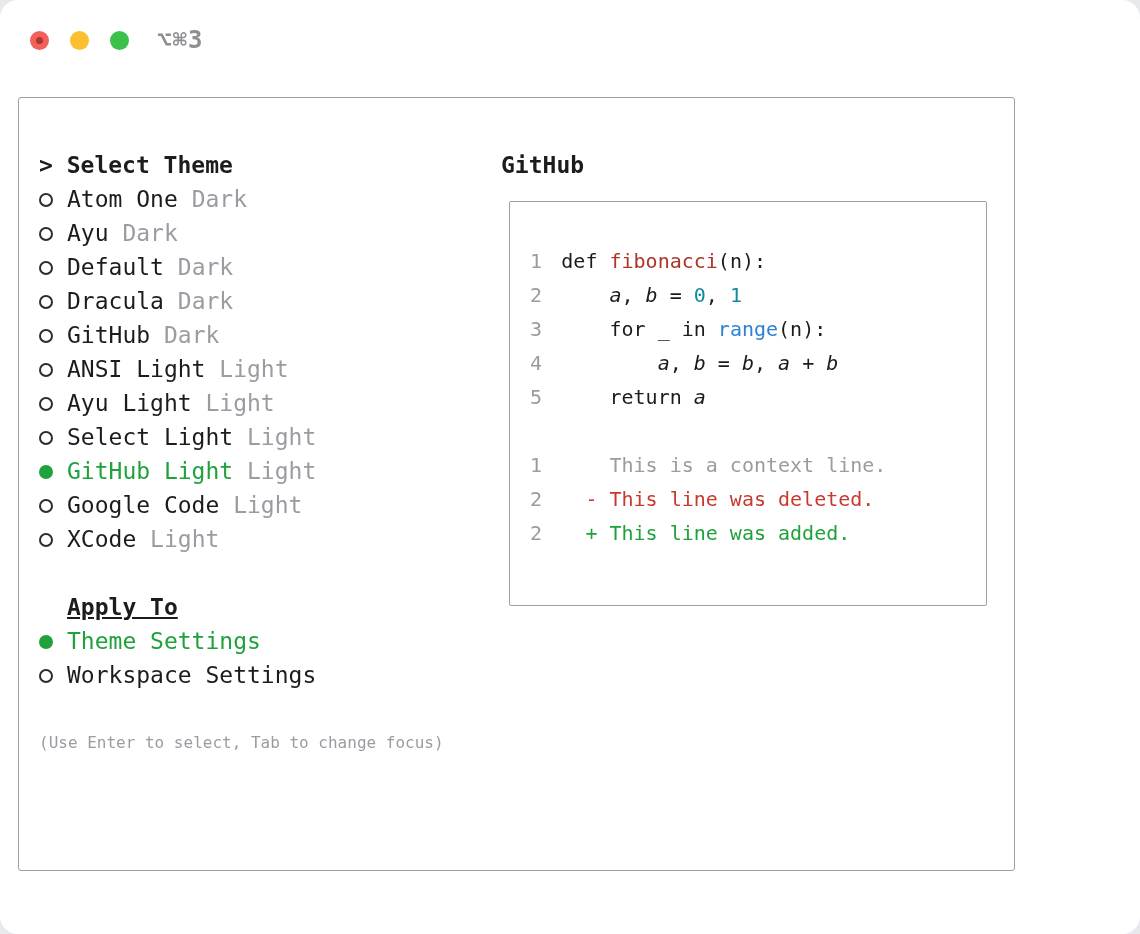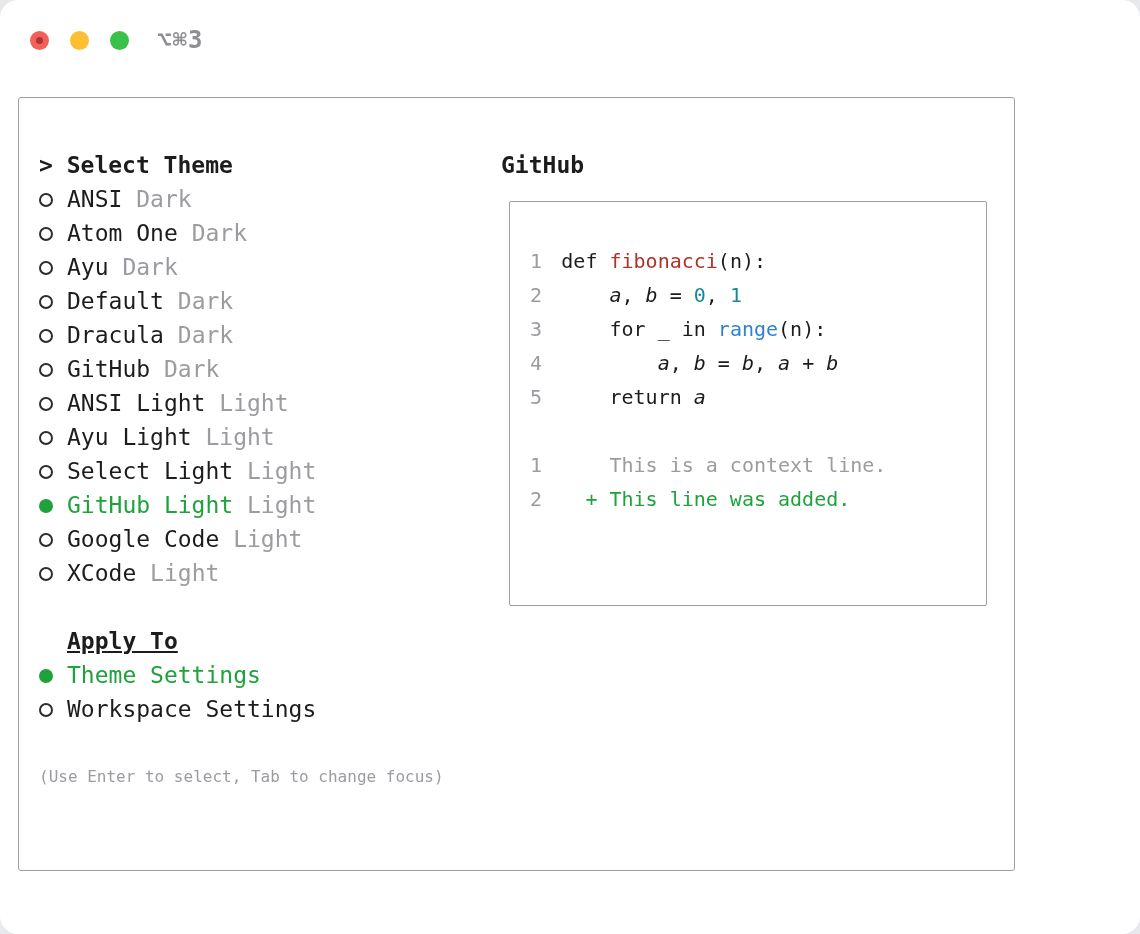--- a/index.html
+++ b/index.html
@@ -154,21 +154,20 @@
       <span class="light green"></span>
     </div>
     <span class="shortcut">⌥⌘3</span>
   </div>
 
   <div class="panel">
 
     <div class="left-col">
       <div class="lrow title">&gt; Select Theme</div>
       <div id="theme-list">
-          <div class="lrow theme-row"><span class="radio"></span><span class="tname">ANSI</span><span class="tvariant"> Dark</span></div>
           <div class="lrow theme-row"><span class="radio"></span><span class="tname">Atom One</span><span class="tvariant"> Dark</span></div>
           <div class="lrow theme-row"><span class="radio"></span><span class="tname">Ayu</span><span class="tvariant"> Dark</span></div>
           <div class="lrow theme-row"><span class="radio"></span><span class="tname">Default</span><span class="tvariant"> Dark</span></div>
           <div class="lrow theme-row"><span class="radio"></span><span class="tname">Dracula</span><span class="tvariant"> Dark</span></div>
           <div class="lrow theme-row"><span class="radio"></span><span class="tname">GitHub</span><span class="tvariant"> Dark</span></div>
           <div class="lrow theme-row"><span class="radio"></span><span class="tname">ANSI Light</span><span class="tvariant"> Light</span></div>
           <div class="lrow theme-row"><span class="radio"></span><span class="tname">Ayu Light</span><span class="tvariant"> Light</span></div>
           <div class="lrow theme-row"><span class="radio"></span><span class="tname">Select Light</span><span class="tvariant"> Light</span></div>
           <div class="lrow theme-row selected"><span class="radio on"></span><span class="tname">GitHub Light</span><span class="tvariant"> Light</span></div>
           <div class="lrow theme-row"><span class="radio"></span><span class="tname">Google Code</span><span class="tvariant"> Light</span></div>
@@ -190,19 +189,20 @@
 
     <div class="preview-box">
       <div class="code" id="code">
           <div class="code-line"><span class="ln">1</span><span class="seg plain">def </span><span class="seg func">fibonacci</span><span class="seg plain">(n):</span></div>
           <div class="code-line"><span class="ln">2</span><span class="seg plain">    </span><span class="seg var">a</span><span class="seg plain">, </span><span class="seg var">b</span><span class="seg plain"> = </span><span class="seg number">0</span><span class="seg plain">, </span><span class="seg number">1</span></div>
           <div class="code-line"><span class="ln">3</span><span class="seg plain">    for _ in </span><span class="seg builtin">range</span><span class="seg plain">(n):</span></div>
           <div class="code-line"><span class="ln">4</span><span class="seg plain">        </span><span class="seg var">a</span><span class="seg plain">, </span><span class="seg var">b</span><span class="seg plain"> = </span><span class="seg var">b</span><span class="seg plain">, </span><span class="seg var">a</span><span class="seg plain"> + </span><span class="seg var">b</span></div>
           <div class="code-line"><span class="ln">5</span><span class="seg plain">    return </span><span class="seg var">a</span></div>
           <div class="code-line"><span class="ln"></span></div>
           <div class="code-line"><span class="ln">1</span><span class="seg context">    This is a context line.</span></div>
+          <div class="code-line"><span class="ln">2</span><span class="seg deleted">  - This line was deleted.</span></div>
           <div class="code-line"><span class="ln">2</span><span class="seg added">  + This line was added.</span></div>
         </div>
     </div>
 
   </div>
 
 </div>
 
 </body></html>

